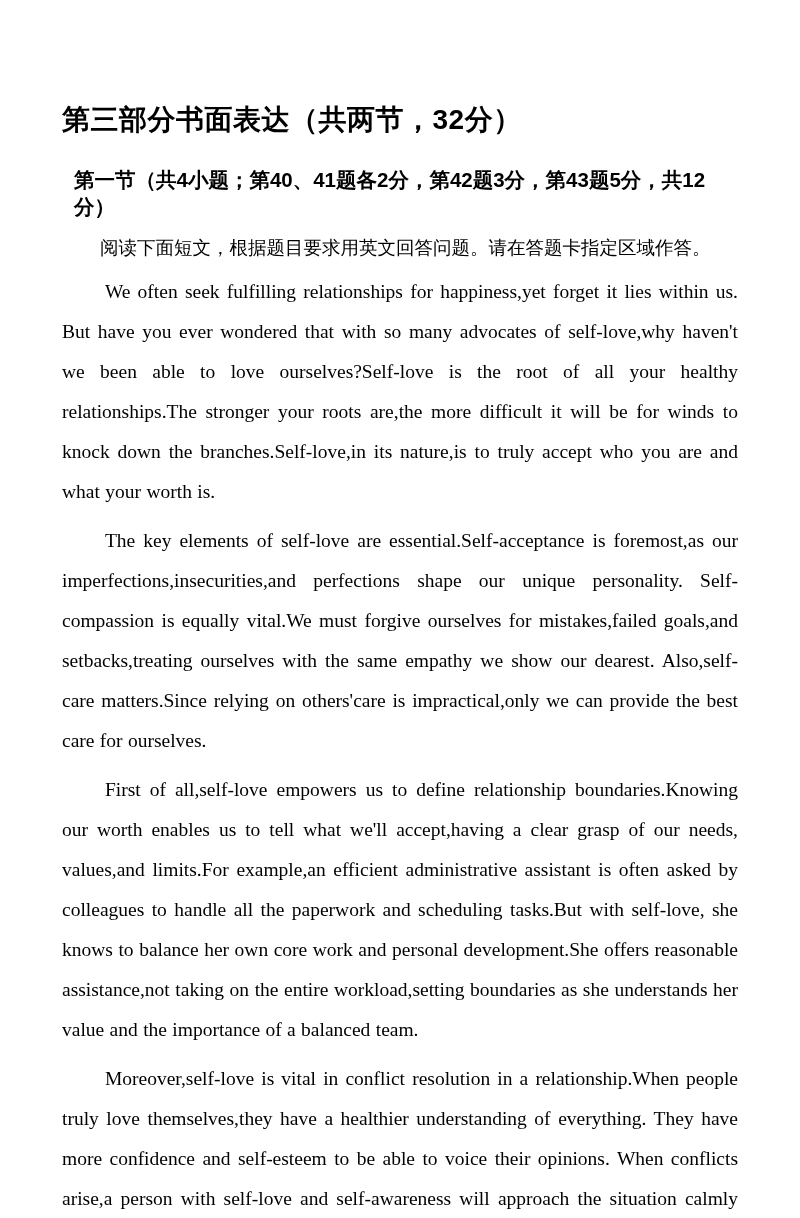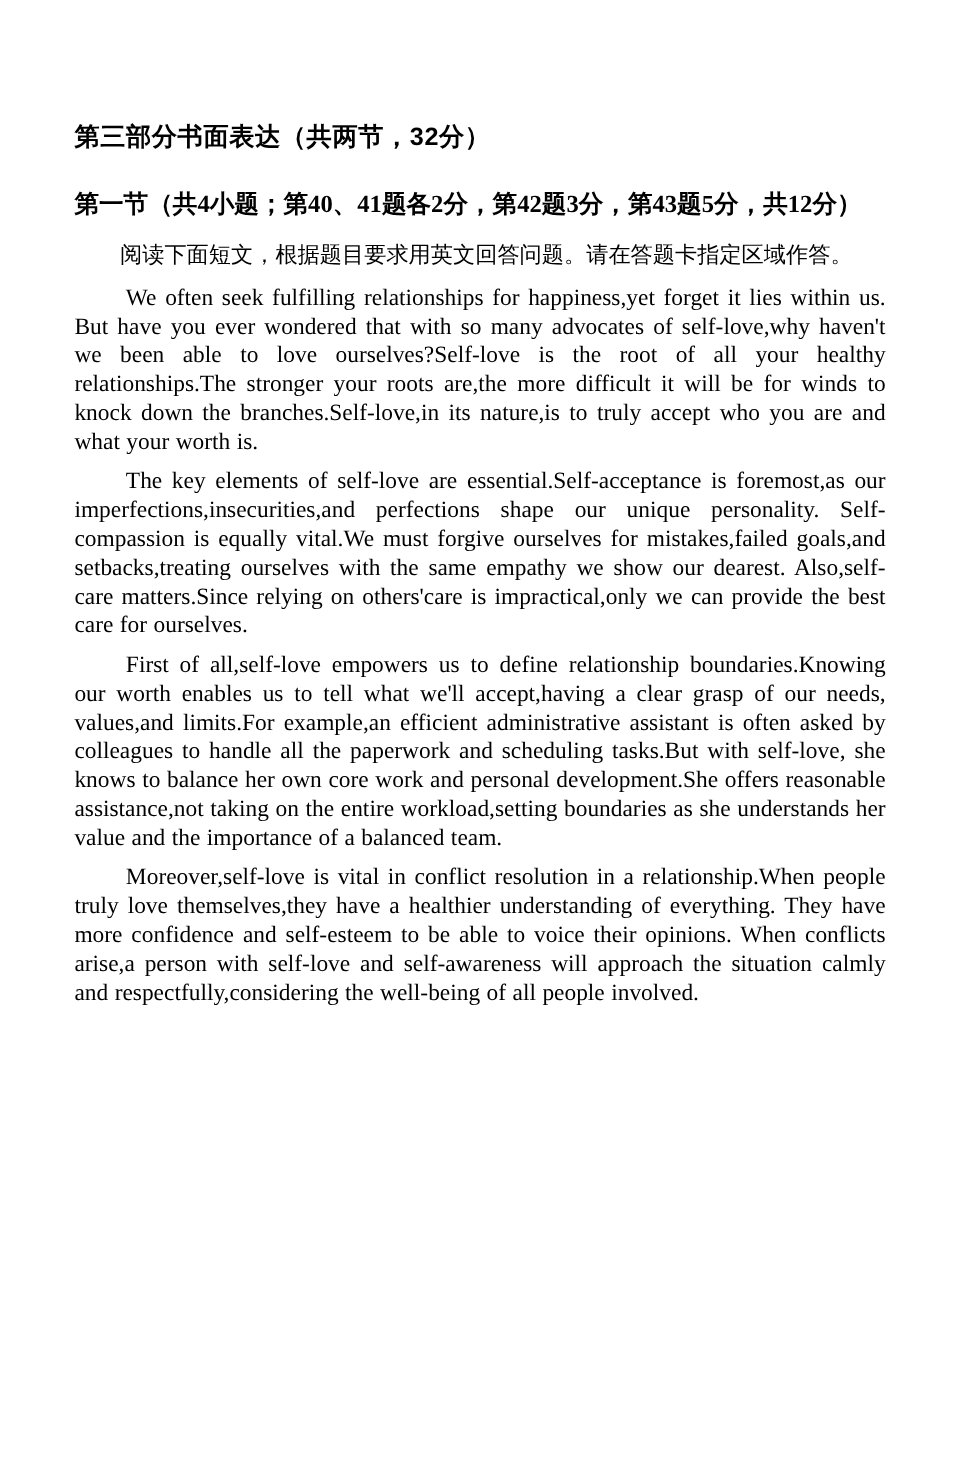--- a/index.html
+++ b/index.html
@@ -13,44 +13,44 @@
     min-height: 1218px;
     box-sizing: border-box;
     background: #ffffff;
     color: #000000;
     padding: 102px 62px 40px 62px;
     font-family: "Liberation Serif", serif;
   }
   .heading-1 {
     font-family: "Liberation Sans", sans-serif;
     font-weight: 700;
-    font-size: 21px;
+    font-size: 28px;
     line-height: 1.25;
     margin: 0 0 30px 0;
     letter-spacing: 0.5px;
   }
   .heading-2 {
-    font-family: Liberation Serif, serif;
+    font-family: Liberation Sans, sans-serif;
     font-weight: 700;
     font-size: 20.5px;
     line-height: 1.3;
-    margin: 0 0 16px 0;
+    margin: 0 0 16px 12px;
   }
   .instruction {
     font-family: Liberation Serif, serif;
     font-weight: 400;
     font-size: 18.5px;
     line-height: 1.4;
     margin: 0 0 10px 0;
     padding-left: 38px;
   }
   .body-paragraph {
     font-family: "Liberation Serif", serif;
     font-size: 19.5px;
-    line-height: 24px;
+    line-height: 40px;
     text-align: justify;
     text-indent: 2.2em;
     margin: 0 0 9px 0;
     word-spacing: 0.5px;
   }
 </style>
 </head>
 <body>
 
 <div class="page">

